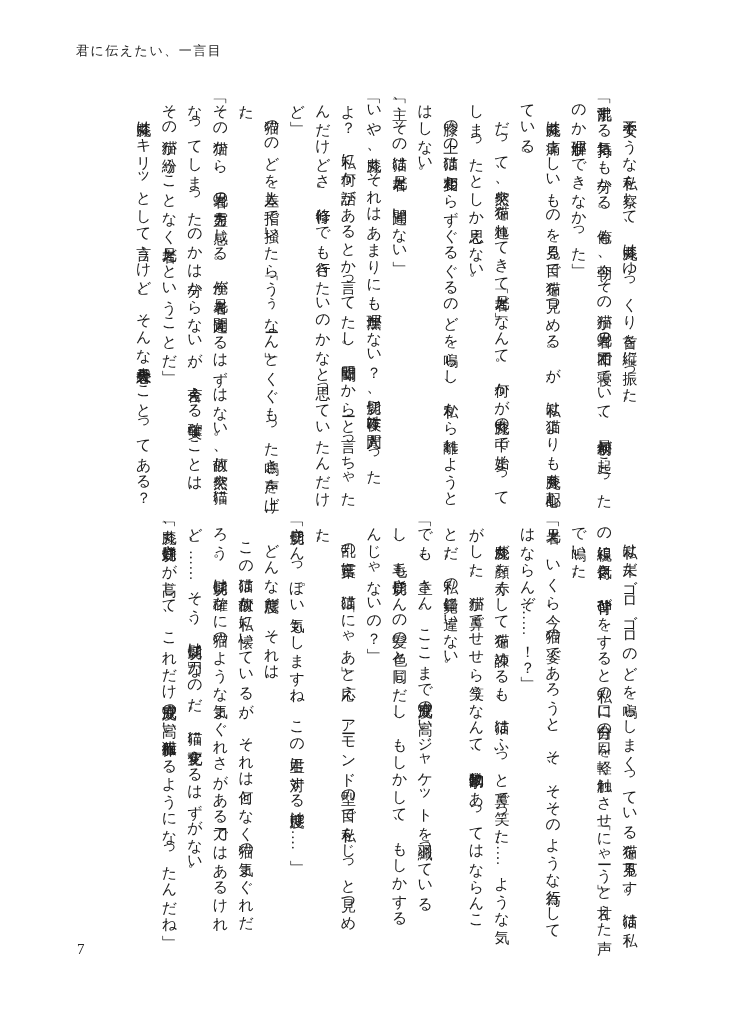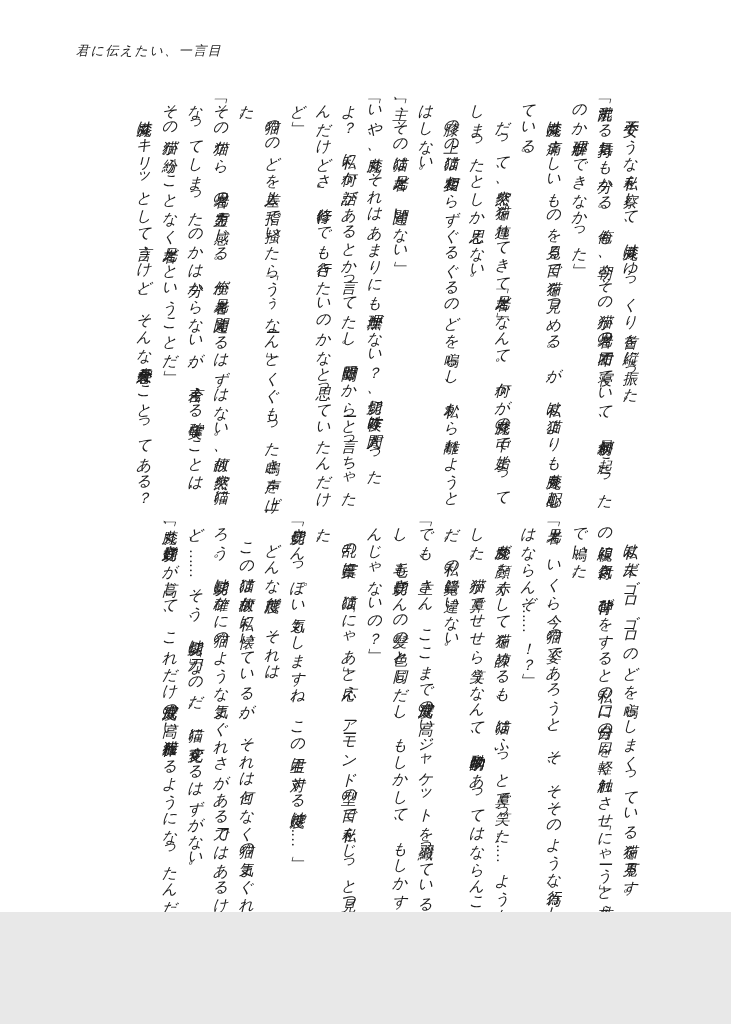--- a/index.html
+++ b/index.html
@@ -3,27 +3,26 @@
 <meta charset="utf-8">
 <style>
   html, body {
     margin: 0;
     padding: 0;
     background: #e8e8e8;
   }
   .page {
     position: relative;
     width: 731px;
-    height: 912px;
+    height: 1024px;
     margin: 0 auto;
     background: #ffffff;
     color: #1c1c1c;
     font-family: "Liberation Serif", "DejaVu Serif", serif;
     overflow: hidden;
-    font-style: italic;
   }
   .running-header {
     position: absolute;
     left: 76px;
     top: 42px;
     font-size: 13px;
     letter-spacing: 1.5px;
     color: #222222;
     white-space: nowrap;
   }

